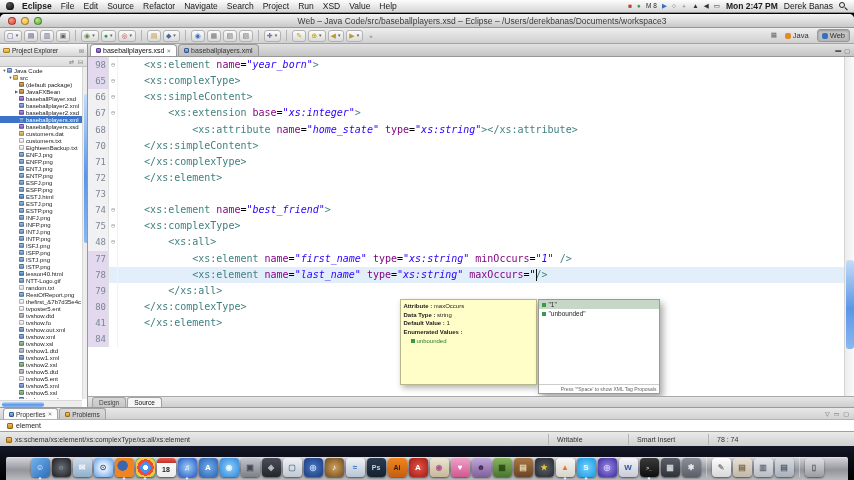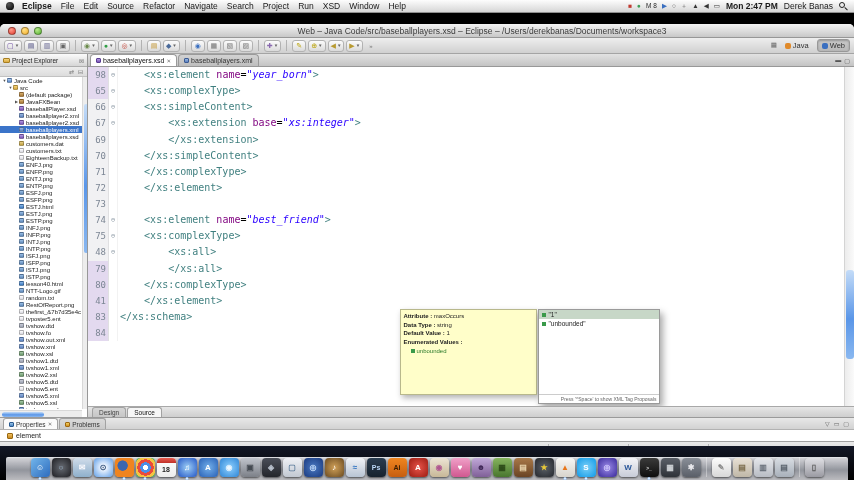--- a/index.html
+++ b/index.html
@@ -12,21 +12,21 @@
 .mitem{margin-right:9px;white-space:nowrap}
 .mitem.app{font-weight:bold}
 #mb-right{margin-left:auto;display:flex;align-items:center;gap:6px;white-space:nowrap}
 #mb-icons{display:flex;align-items:center;gap:5px}
 .sico{font-size:6.5px;line-height:1}
 #mb-clock{font-weight:bold}
 #spot{width:9px;height:9px;position:relative;flex:none}
 #spot .lens{width:6px;height:6px;border:1.3px solid #222;border-radius:50%}
 #spot .handle{position:absolute;width:3.5px;height:1.4px;background:#222;transform:rotate(45deg);left:4.5px;top:6px}
 
-#win{position:absolute;left:0;top:24px;width:854px;height:433px;background:#dcdcdc;border-radius:5px 5px 0 0;box-shadow:0 10px 26px rgba(0,0,0,.75)}
+#win{position:absolute;left:0;top:14px;width:854px;height:433px;background:#dcdcdc;border-radius:5px 5px 0 0;box-shadow:0 10px 26px rgba(0,0,0,.75)}
 #titlebar{height:14px;background:linear-gradient(#f4f4f4,#c8c8c8);border-bottom:1px solid #979797;border-radius:5px 5px 0 0;position:relative;display:flex;align-items:center}
 .tl{width:8px;height:8px;border-radius:50%;margin-left:5px;border:0.5px solid rgba(0,0,0,.35);flex:none}
 #tl-close{background:radial-gradient(circle at 35% 30%,#ff9a8a,#e33e32);margin-left:8px}
 #tl-min{background:radial-gradient(circle at 35% 30%,#ffe084,#f5b02e)}
 #tl-zoom{background:radial-gradient(circle at 35% 30%,#b8e98a,#58b435)}
 #title{position:absolute;left:120px;right:10px;text-align:center;font-size:8.5px;color:#3a3a3a;white-space:nowrap;overflow:hidden}
 
 #toolbar{height:16px;background:linear-gradient(#eeeeee,#d0d0d0);border-bottom:1px solid #a4a4a4;display:flex;align-items:center;padding:0 4px;gap:2px}
 .tbtn{height:12px;min-width:14px;border:1px solid #b2b2b2;border-radius:3px;background:linear-gradient(#fcfcfc,#dadada);display:flex;align-items:center;justify-content:center;font-size:7px;color:#555;padding:0 2px;gap:1px;flex:none}
 .tbtn .dd{font-size:4.5px;color:#666}
@@ -125,21 +125,21 @@
         <span class="mitem app">Eclipse</span>
         <span class="mitem">File</span>
         <span class="mitem">Edit</span>
         <span class="mitem">Source</span>
         <span class="mitem">Refactor</span>
         <span class="mitem">Navigate</span>
         <span class="mitem">Search</span>
         <span class="mitem">Project</span>
         <span class="mitem">Run</span>
         <span class="mitem">XSD</span>
-        <span class="mitem">Window</span>
+        <span class="mitem">Value</span>
         <span class="mitem">Help</span>
       </div>
     <div id="mb-right">
       <div id="mb-icons">
           <span class="sico" style="color: rgb(192, 58, 48);">■</span>
           <span class="sico" style="color: rgb(63, 158, 88);">●</span>
           <span class="sico" style="color: rgb(42, 42, 42);">M 8</span>
           <span class="sico" style="color: rgb(58, 111, 192);">▶</span>
           <span class="sico" style="color: rgb(85, 85, 85);">○</span>
           <span class="sico" style="color: rgb(85, 85, 85);">＋</span>
@@ -541,23 +541,23 @@
               <div class="cnum">66</div>
               <div class="cfold">⊖</div>
               <div class="ccode">    <span class="tg">&lt;xs:simpleContent</span><span class="tg">&gt;</span></div>
             </div>
             <div class="crow">
               <div class="cnum">67</div>
               <div class="cfold">⊖</div>
               <div class="ccode">        <span class="tg">&lt;xs:extension</span> <span class="ta">base</span>=<span class="tv">"xs:integer"</span><span class="tg">&gt;</span></div>
             </div>
             <div class="crow">
-              <div class="cnum">69</div>
-              <div class="cfold"></div>
-              <div class="ccode">        <span class="tg">&lt;/xs:extension</span><span class="tg">&gt;</span></div>
+              <div class="cnum">68</div>
+              <div class="cfold"></div>
+              <div class="ccode">            <span class="tg">&lt;xs:attribute</span> <span class="ta">name</span>=<span class="tv">"home_state"</span> <span class="ta">type</span>=<span class="tv">"xs:string"</span><span class="tg">&gt;</span><span class="tg">&lt;/xs:attribute</span><span class="tg">&gt;</span></div>
             </div>
             <div class="crow">
               <div class="cnum">70</div>
               <div class="cfold"></div>
               <div class="ccode">    <span class="tg">&lt;/xs:simpleContent</span><span class="tg">&gt;</span></div>
             </div>
             <div class="crow">
               <div class="cnum">71</div>
               <div class="cfold"></div>
               <div class="ccode">    <span class="tg">&lt;/xs:complexType</span><span class="tg">&gt;</span></div>
@@ -581,38 +581,43 @@
               <div class="cnum">75</div>
               <div class="cfold">⊖</div>
               <div class="ccode">    <span class="tg">&lt;xs:complexType</span><span class="tg">&gt;</span></div>
             </div>
             <div class="crow">
               <div class="cnum">48</div>
               <div class="cfold">⊖</div>
               <div class="ccode">        <span class="tg">&lt;xs:all</span><span class="tg">&gt;</span></div>
             </div>
             <div class="crow">
+              <div class="cnum chg">77</div>
+              <div class="cfold"></div>
+              <div class="ccode">            <span class="tg">&lt;xs:element</span> <span class="ta">name</span>=<span class="tv">"first_name"</span> <span class="ta">type</span>=<span class="tv">"xs:string"</span> <span class="ta">minOccurs</span>=<span class="tv">"1"</span> <span class="tg">/&gt;</span></div>
+            </div>
+            <div class="crow cur">
+              <div class="cnum chg">78</div>
+              <div class="cfold"></div>
+              <div class="ccode">            <span class="tg">&lt;xs:element</span> <span class="ta">name</span>=<span class="tv">"last_name"</span> <span class="ta">type</span>=<span class="tv">"xs:string"</span> <span class="ta">maxOccurs</span>="<span class="tg">/&gt;</span><span class="caret" style="left: 417.509px;"></span></div>
+            </div>
+            <div class="crow">
               <div class="cnum chg">79</div>
               <div class="cfold"></div>
               <div class="ccode">        <span class="tg">&lt;/xs:all</span><span class="tg">&gt;</span></div>
             </div>
             <div class="crow">
               <div class="cnum chg">80</div>
               <div class="cfold"></div>
               <div class="ccode">    <span class="tg">&lt;/xs:complexType</span><span class="tg">&gt;</span></div>
             </div>
             <div class="crow">
               <div class="cnum chg">41</div>
               <div class="cfold"></div>
               <div class="ccode">    <span class="tg">&lt;/xs:element</span><span class="tg">&gt;</span></div>
-            </div>
-            <div class="crow">
-              <div class="cnum chg">83</div>
-              <div class="cfold"></div>
-              <div class="ccode"><span class="tg">&lt;/xs:schema</span><span class="tg">&gt;</span></div>
             </div>
             <div class="crow">
               <div class="cnum chg">84</div>
               <div class="cfold"></div>
               <div class="ccode"></div>
             </div>
             <div id="pdoc" style="left: 311.509px; top: 242.1px;">
               <div class="prow"><b>Attribute :</b>  maxOccurs</div>
               <div class="prow"><b>Data Type :</b>  string</div>
               <div class="prow"><b>Default Value :</b>  1</div>

